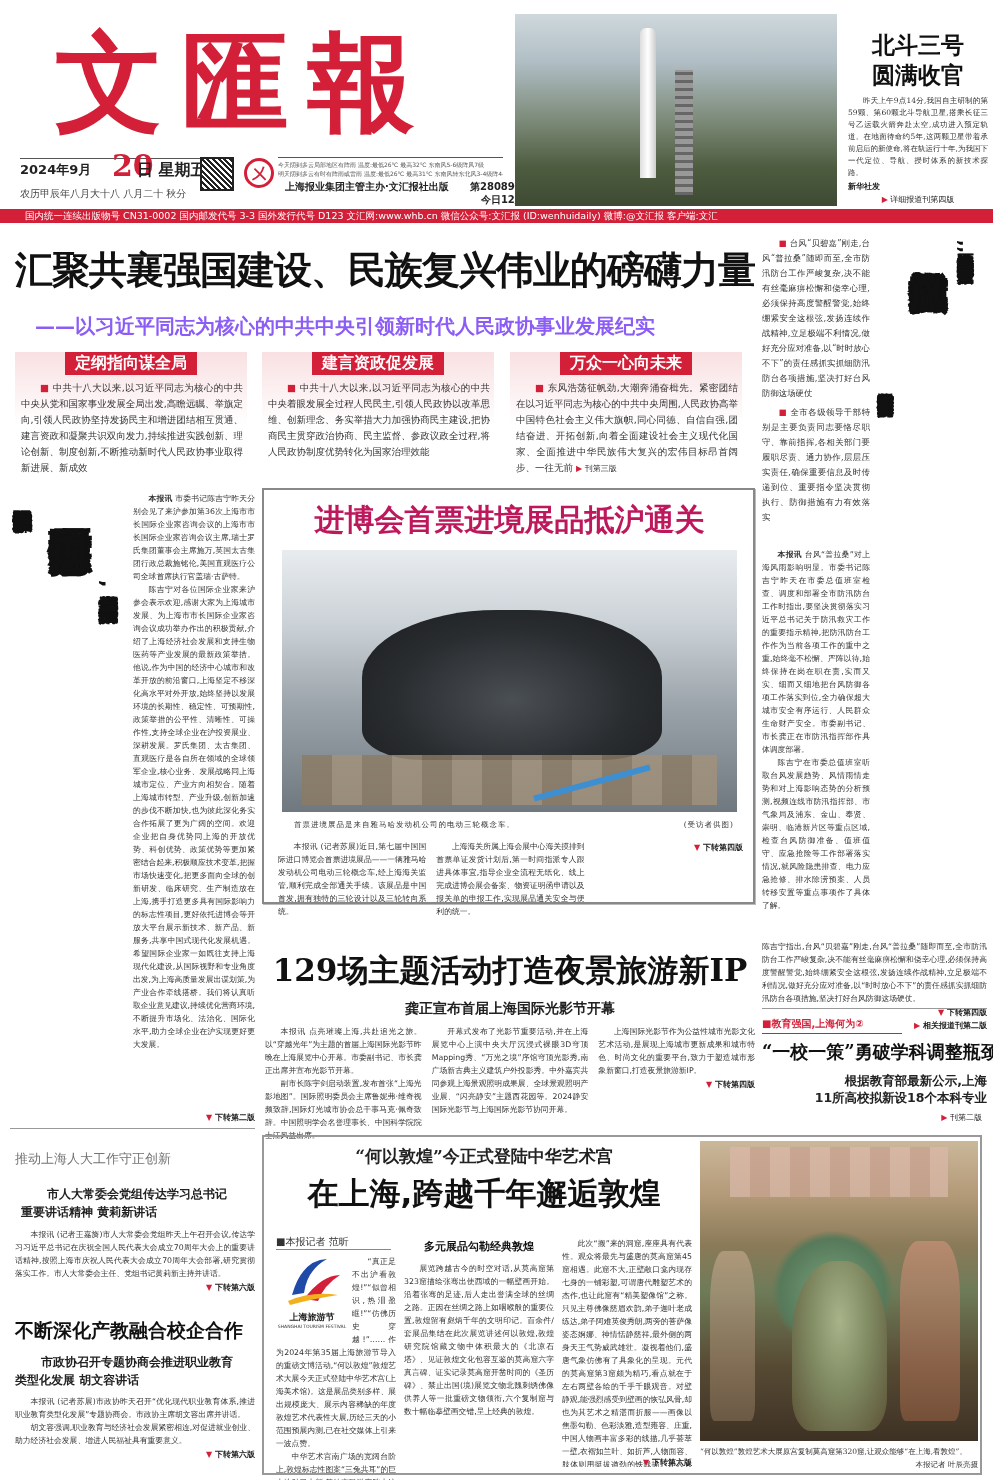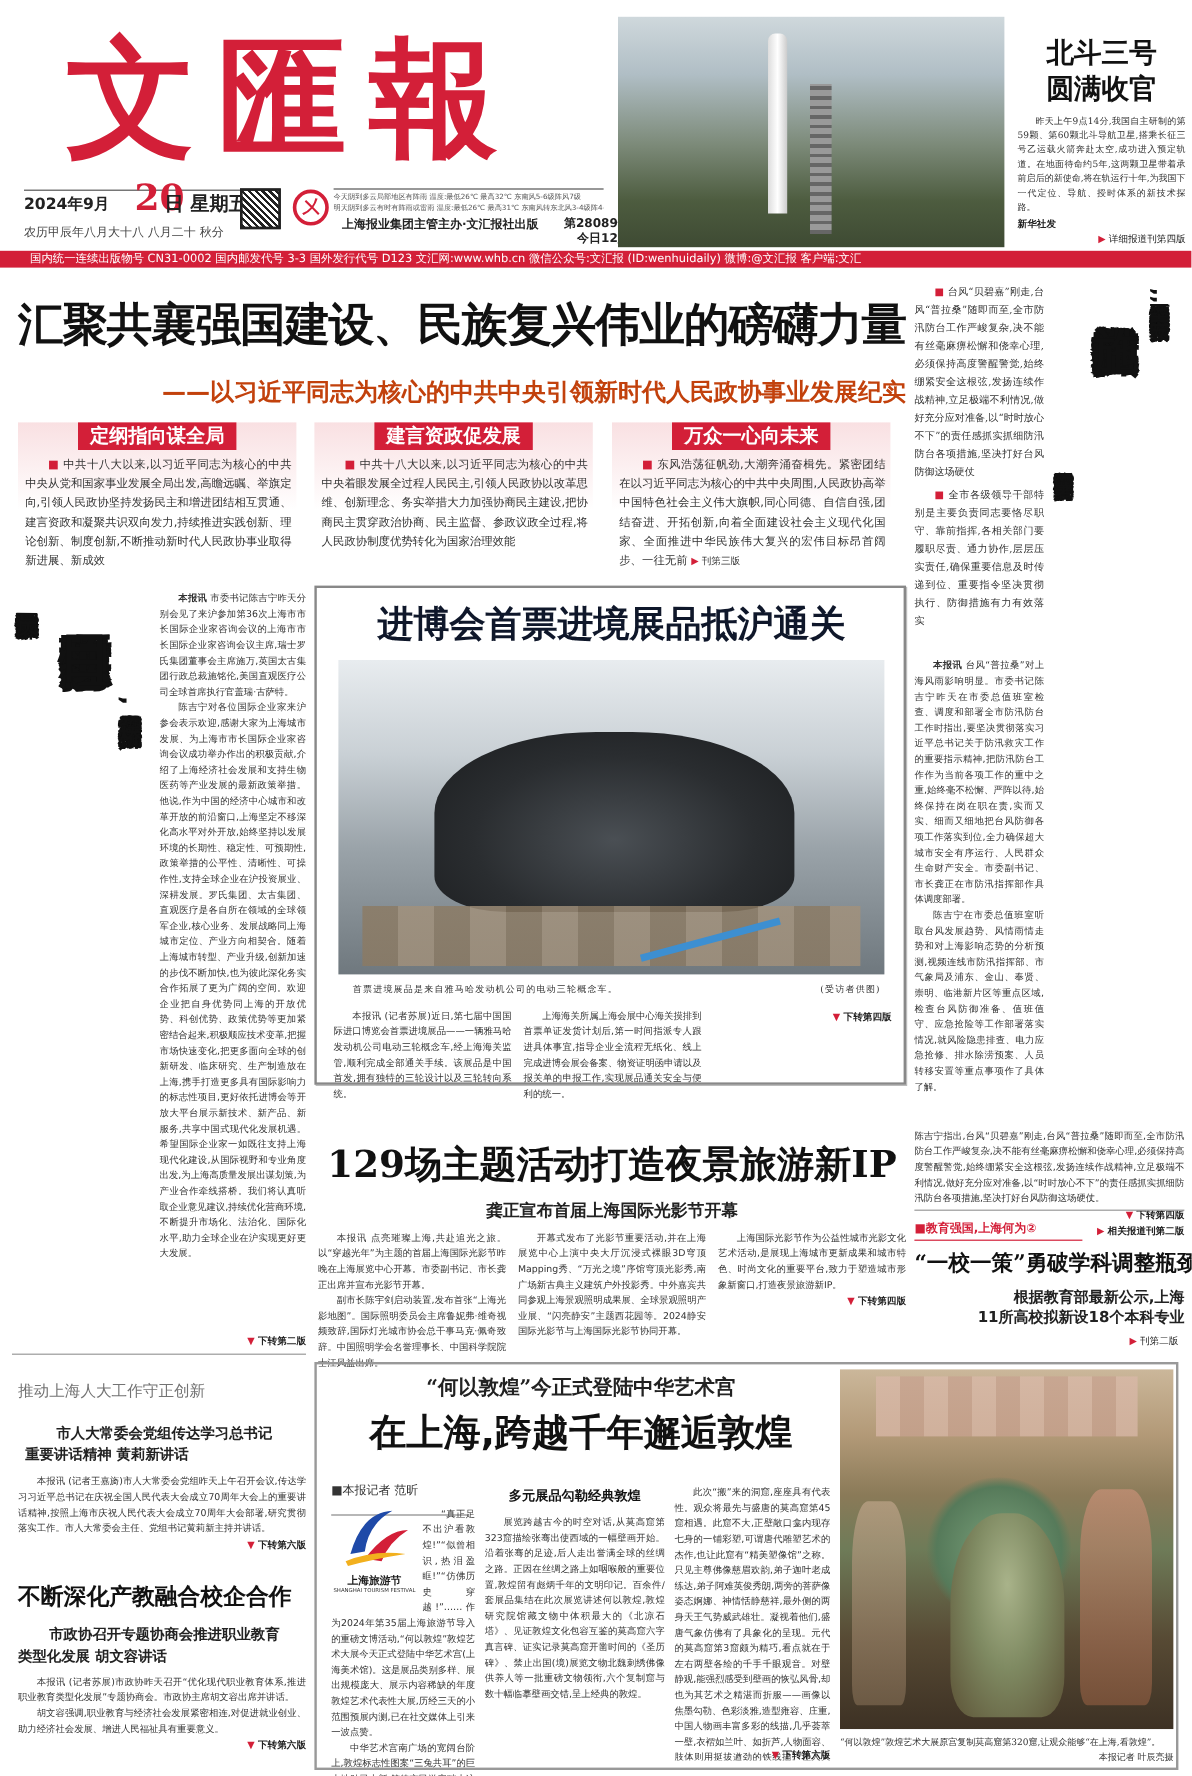--- a/index.html
+++ b/index.html
@@ -14,24 +14,24 @@
 .logo{left:244px;top:158px;width:30px;height:30px;border-radius:50%;border:3px solid #d31f38;color:#d31f38;font-size:14px;text-align:center;line-height:24px;font-weight:bold}
 .weather{left:278px;top:157px;width:225px;border-top:1px solid #555;font-size:6px;color:#555;line-height:9px;padding-top:2px}
 .publisher{left:285px;top:180px;font-size:10px;font-weight:bold;white-space:nowrap}
 .issue{left:470px;top:180px;font-size:10px;font-weight:bold;text-align:right;line-height:13px}
 .photo-rocket{left:515px;top:14px;width:322px;height:192px;background:linear-gradient(180deg,#cfd8dc 0%,#b0bec5 25%,#7d8b7a 55%,#4d5c3f 80%,#3e4a33 100%)}
 .rocket-body{left:640px;top:28px;width:16px;height:150px;background:linear-gradient(90deg,#ddd,#fff,#ccc);border-radius:6px 6px 0 0}
 .tower{left:675px;top:70px;width:18px;height:125px;background:repeating-linear-gradient(0deg,#666 0 3px,#999 3px 8px)}
 .beidou-title{left:848px;top:30px;width:140px;font-size:23px;font-weight:bold;line-height:30px;text-align:center;color:#111}
 .beidou-text{left:848px;top:95px;width:140px;font-size:7.5px;line-height:12px;color:#333;text-indent:2em;text-align:justify;font-family:"DejaVu Serif","Liberation Serif",serif}
 .beidou-src{left:848px;top:181px;width:130px;font-size:8px;font-weight:bold}
-.beidou-more{left:848px;top:194px;width:140px;font-size:8px;text-align:right}
+.beidou-more{left:848px;top:194px;width:140px;font-size:8px;text-align:center}
 .infobar{left:0;top:209px;width:993px;height:14px;background:#d31f38;color:#fff;font-size:9.5px;line-height:14px;padding-left:25px;white-space:nowrap}
 .h-main{left:15px;top:245px;width:740px;font-size:38px;font-weight:bold;line-height:50px;color:#111;white-space:nowrap;letter-spacing:-1px}
-.h-sub{left:35px;top:313px;width:720px;font-size:20px;font-weight:bold;line-height:26px;color:#c2410c;white-space:nowrap;text-align:right}
+.h-sub{left:35px;top:313px;width:720px;font-size:20px;font-weight:bold;line-height:26px;color:#8b5cf6;white-space:nowrap;text-align:left}
 .col3{top:352px;width:232px;height:122px;background:linear-gradient(180deg,#f9e0e2 0%,#fff 60%)}
 .col3-tag{position:absolute;left:50%;transform:translateX(-50%);top:0;background:#d31f38;color:#fff;font-size:16px;font-weight:bold;padding:1px 10px;white-space:nowrap}
 .col3-txt{position:absolute;left:6px;top:28px;width:222px;font-size:9.5px;line-height:16px;color:#333;text-indent:2em;text-align:justify}
 .sq{color:#d31f38}
 .vtitle{writing-mode:vertical-rl;font-family:"DejaVu Serif","Liberation Serif",serif;font-weight:bold;color:#111}
 .body-txt{font-size:7.8px;line-height:13px;color:#333;text-align:justify;text-indent:2em}
 .bold{font-weight:bold}
 .cont{text-align:right;font-size:8px;font-weight:bold;margin-top:2px}
 .tri{color:#d31f38}
 .box-cibm{left:262px;top:488px;width:493px;height:416px;border:2px solid #888;box-shadow:1px 1px 0 #bbb}
@@ -120,21 +120,21 @@
 <div class="abs vtitle" style="left:44px;top:495px;height:650px;font-size:44px;line-height:54px">携手打造更多有国际影响力的标志性项目</div>
 <div class="abs vtitle" style="left:96px;top:580px;height:460px;font-size:20px;line-height:26px;font-family:'DejaVu Sans','Liberation Sans',sans-serif">希望为上海高质量发展出谋划策,为产业合作牵线搭桥</div>
 <div class="abs" style="left:133px;top:492px;width:122px;height:625px;overflow:hidden">
   <div class="body-txt"><span class="bold">本报讯</span> <span>市委书记陈吉宁昨天分别会见了来沪参加第36次上海市市长国际企业家咨询会议的上海市市长国际企业家咨询会议主席,瑞士罗氏集团董事会主席施万,英国太古集团行政总裁施铭伦,美国直观医疗公司全球首席执行官盖瑞·古萨特。</span></div>
   <div class="body-txt">陈吉宁对各位国际企业家来沪参会表示欢迎,感谢大家为上海城市发展、为上海市市长国际企业家咨询会议成功举办作出的积极贡献,介绍了上海经济社会发展和支持生物医药等产业发展的最新政策举措。他说,作为中国的经济中心城市和改革开放的前沿窗口,上海坚定不移深化高水平对外开放,始终坚持以发展环境的长期性、稳定性、可预期性,政策举措的公平性、清晰性、可操作性,支持全球企业在沪投资展业、深耕发展。罗氏集团、太古集团、直观医疗是各自所在领域的全球领军企业,核心业务、发展战略同上海城市定位、产业方向相契合。随着上海城市转型、产业升级,创新加速的步伐不断加快,也为彼此深化务实合作拓展了更为广阔的空间。欢迎企业把自身优势同上海的开放优势、科创优势、政策优势等更加紧密结合起来,积极顺应技术变革,把握市场快速变化,把更多面向全球的创新研发、临床研究、生产制造放在上海,携手打造更多具有国际影响力的标志性项目,更好依托进博会等开放大平台展示新技术、新产品、新服务,共享中国式现代化发展机遇。希望国际企业家一如既往支持上海现代化建设,从国际视野和专业角度出发,为上海高质量发展出谋划策,为产业合作牵线搭桥。我们将认真听取企业意见建议,持续优化营商环境,不断提升市场化、法治化、国际化水平,助力全球企业在沪实现更好更大发展。</div>
 </div>
 <div class="abs cont" style="left:133px;top:1110px;width:122px"><span class="tri">▼ </span><span>下转第二版</span></div>
 <div class="abs divider" style="left:10px;top:1128px;width:245px"></div>
 
 <div class="abs box-cibm">
-  <div class="serif" style="position:absolute;left:18px;top:10px;width:455px;text-align:center;font-size:30px;font-weight:bold;color:#0f172a;white-space:nowrap">进博会首票进境展品抵沪通关</div>
+  <div class="serif" style="position:absolute;left:18px;top:10px;width:455px;text-align:center;font-size:30px;font-weight:bold;color:#be185d;white-space:nowrap">进博会首票进境展品抵沪通关</div>
   <div class="photo-car">
     <div class="car"></div>
     <div class="crate"></div>
     <div class="hose"></div>
   </div>
   <div style="position:absolute;left:30px;top:330px;width:440px;display:flex;justify-content:space-between">
     <span class="caption">首票进境展品是来自雅马哈发动机公司的电动三轮概念车。</span>
     <span class="caption">(受访者供图)</span>
   </div>
   <div style="position:absolute;left:14px;top:350px;width:465px;display:flex;gap:10px">
@@ -187,21 +187,21 @@
 </div>
 <div class="abs" style="left:15px;top:1395px;width:240px">
   <div class="body-txt">本报讯 (记者苏展)市政协昨天召开“优化现代职业教育体系,推进职业教育类型化发展”专题协商会。市政协主席胡文容出席并讲话。</div>
   <div class="body-txt">胡文容强调,职业教育与经济社会发展紧密相连,对促进就业创业、助力经济社会发展、增进人民福祉具有重要意义。</div>
   <div class="cont"><span class="tri">▼ </span><span>下转第六版</span></div>
 </div>
 
 <div class="abs box-dunhuang">
   <div class="serif" style="position:absolute;left:20px;top:8px;width:400px;text-align:center;font-size:17px;font-weight:bold;color:#222;white-space:nowrap">“何以敦煌”今正式登陆中华艺术宫</div>
   <div style="position:absolute;left:20px;top:36px;width:400px;text-align:center;font-size:31px;font-weight:bold;color:#111;white-space:nowrap">在上海,跨越千年邂逅敦煌</div>
-  <div style="position:absolute;left:12px;top:98px;width:115px;font-size:10px;color:#333;border-bottom:1px solid #888;padding-bottom:13px">■本报记者  范昕</div>
+  <div style="position:absolute;left:12px;top:98px;width:115px;font-size:10px;color:#333;border-bottom:1px solid #888;padding-bottom:0">■本报记者  范昕</div>
   <div style="position:absolute;left:12px;top:118px;width:120px">
     <div style="float:left;width:72px;height:82px;margin-right:4px;text-align:center">
       <svg width="60" height="52" viewBox="0 0 60 52">
         <path d="M10 40 Q20 5 45 4 Q25 15 22 38 Z" fill="#1f4aa8"></path>
         <path d="M22 44 Q40 20 58 20 Q42 30 36 46 Z" fill="#d31f38"></path>
         <path d="M6 46 Q30 36 56 40 Q30 44 8 50 Z" fill="#f2b01e"></path>
       </svg>
       <div style="font-size:9px;font-weight:bold;color:#1a1a1a">上海旅游节</div>
       <div style="font-size:4.5px;color:#333;white-space:nowrap">SHANGHAI TOURISM FESTIVAL</div>
     </div>

